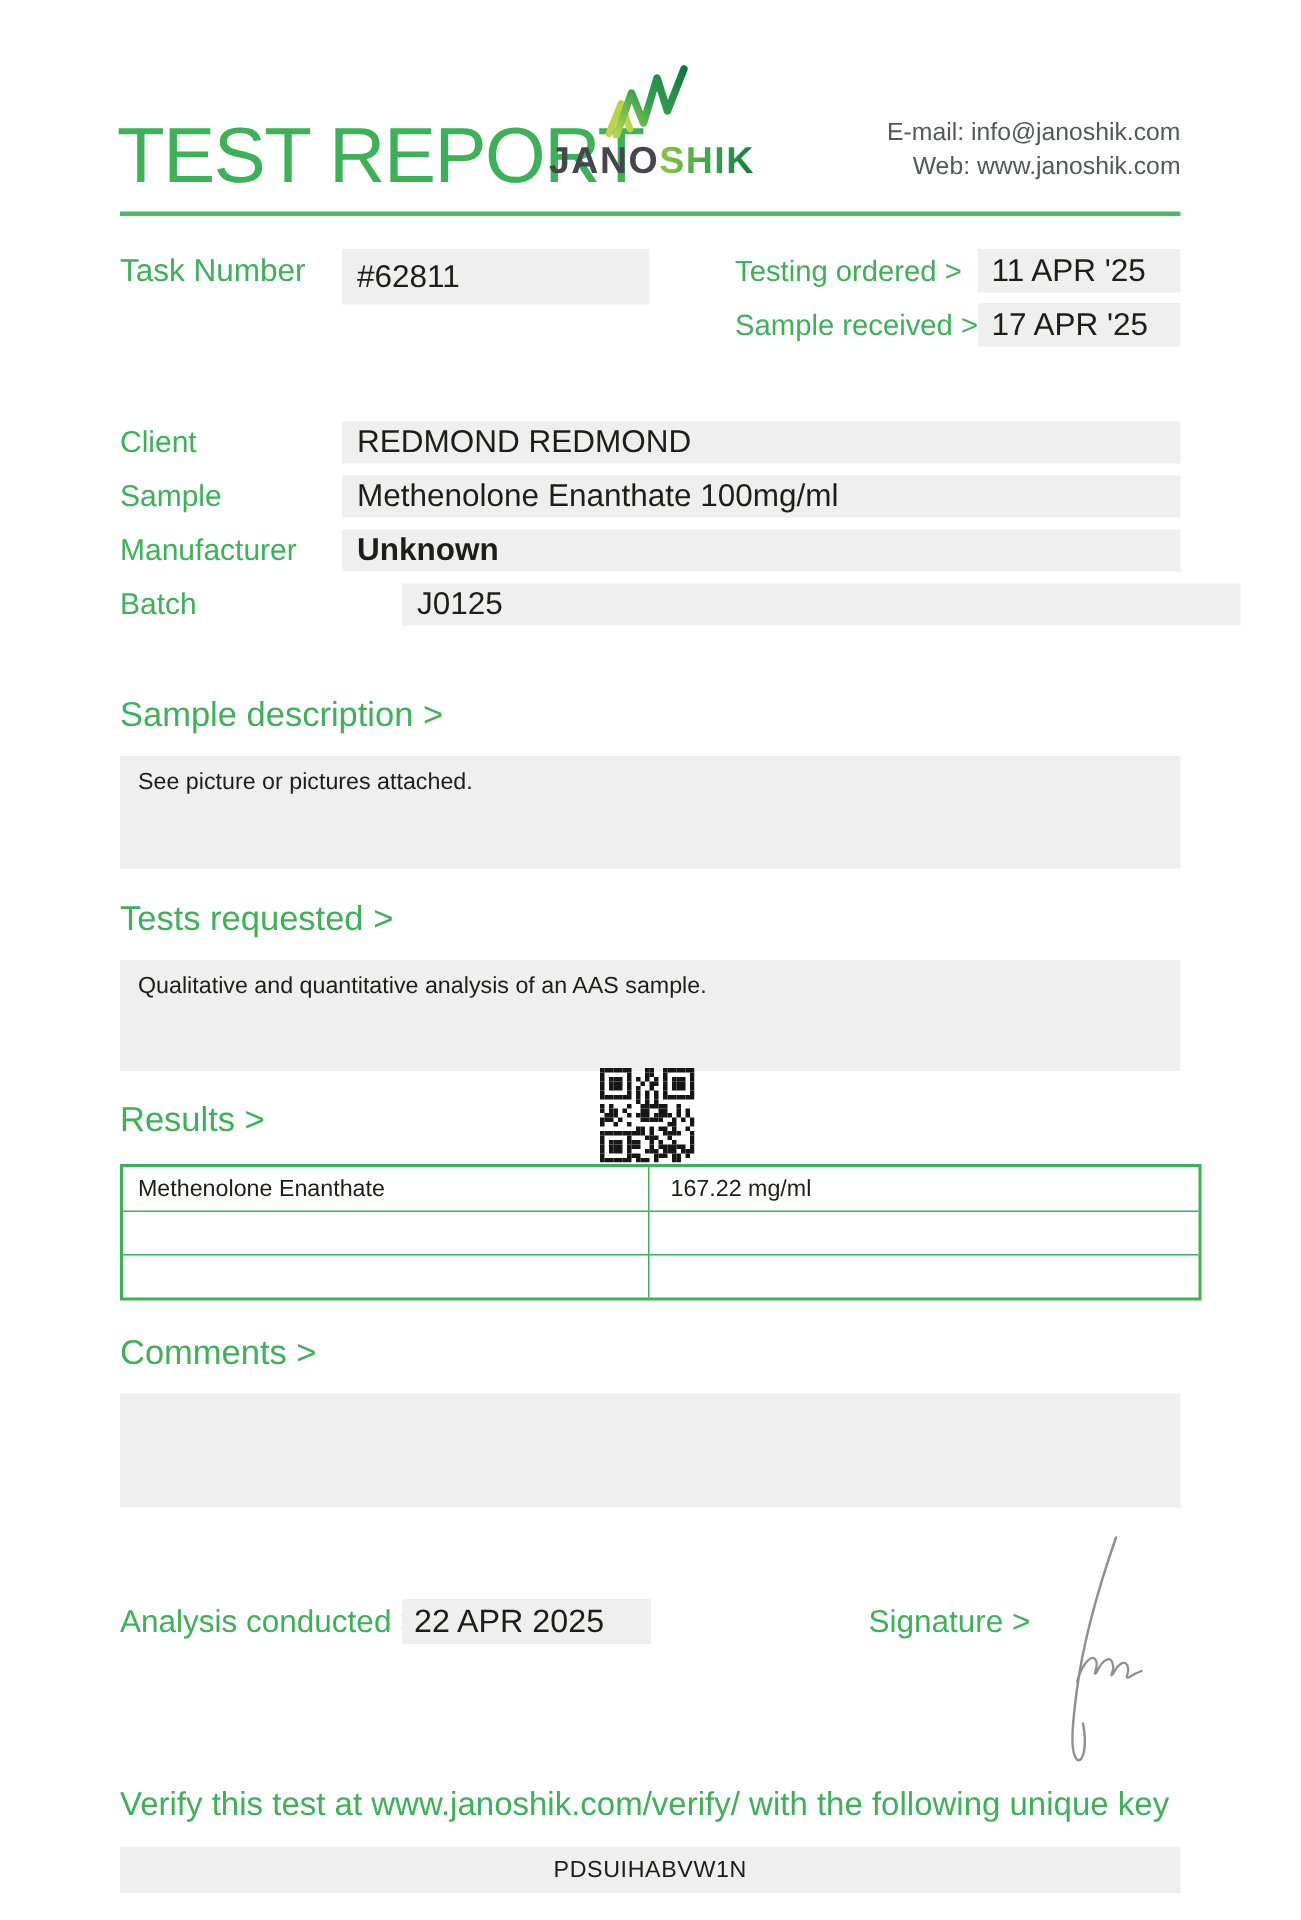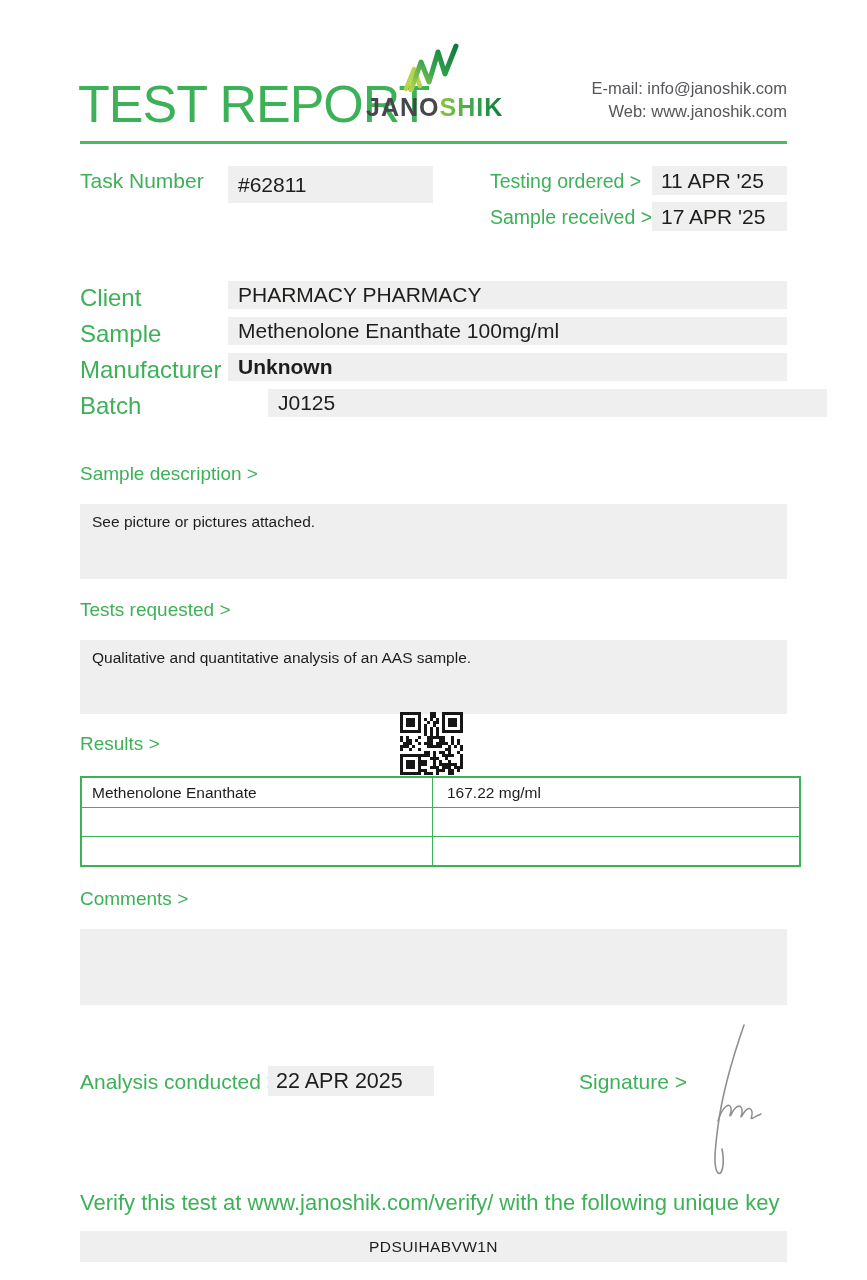--- a/index.html
+++ b/index.html
@@ -35,24 +35,24 @@
   .value-box{background:var(--box);display:flex;align-items:center;color:var(--dark);font-size:21px;}
 
   .task-label{left:80px;top:169px;}
   .task-box{left:228px;top:166px;width:205px;height:37px;padding-left:10px;}
 
   .date-label-1{left:490px;top:170px;}
   .date-box-1{left:652px;top:166px;width:135px;height:29px;padding-left:9px;}
   .date-label-2{left:490px;top:206px;}
   .date-box-2{left:652px;top:202px;width:135px;height:29px;padding-left:9px;}
 
-  .info-label{left:80px;font-size:24px;}
+  .info-label{left:80px;font-size:20px;}
   .info-box{left:228px;width:559px;height:28px;padding-left:10px;}
 
-  .section-label{left:80px;font-size:19px;color:var(--green);white-space:nowrap;}
+  .section-label{left:80px;font-size:23px;color:var(--green);white-space:nowrap;}
   .text-box{left:80px;width:707px;background:var(--box);font-size:15.5px;color:var(--dark);padding:9px 12px;}
 
   .qr{left:400px;top:712px;}
 
   .results-table{left:80px;top:776px;width:721px;border:2px solid var(--green);display:grid;grid-template-columns:351px 1fr;background:#fff;}
   .results-table .cell{height:29px;display:flex;align-items:center;font-size:15.5px;color:var(--dark);border-top:1px solid var(--green);}
   .results-table .cell.r0{border-top:none;}
   .results-table .cell.c0{border-right:1px solid var(--green);padding-left:10px;}
   .results-table .cell.c1{padding-left:14px;}
 
@@ -103,21 +103,21 @@
 
   <div class="abs green-label task-label">Task Number</div>
   <div class="abs value-box task-box">#62811</div>
 
   <div class="abs green-label sm date-label-1">Testing ordered  &gt;</div>
   <div class="abs value-box date-box-1">11 APR '25</div>
   <div class="abs green-label sm date-label-2">Sample received &gt;</div>
   <div class="abs value-box date-box-2">17 APR '25</div>
 
   <div class="abs green-label info-label" style="top:284px;">Client</div>
-  <div class="abs value-box info-box" style="top:281px;">PHARMACY PHARMACY</div>
+  <div class="abs value-box info-box" style="top:281px;">REDMOND REDMOND</div>
 
   <div class="abs green-label info-label" style="top:320px;">Sample</div>
   <div class="abs value-box info-box" style="top:317px;">Methenolone Enanthate 100mg/ml</div>
 
   <div class="abs green-label info-label" style="top:356px;">Manufacturer</div>
   <div class="abs value-box info-box" style="top:353px;font-weight:bold;">Unknown</div>
 
   <div class="abs green-label info-label" style="top:392px;">Batch</div>
   <div class="abs value-box info-box" style="top:389px;margin-left:40px;">J0125</div>
 

